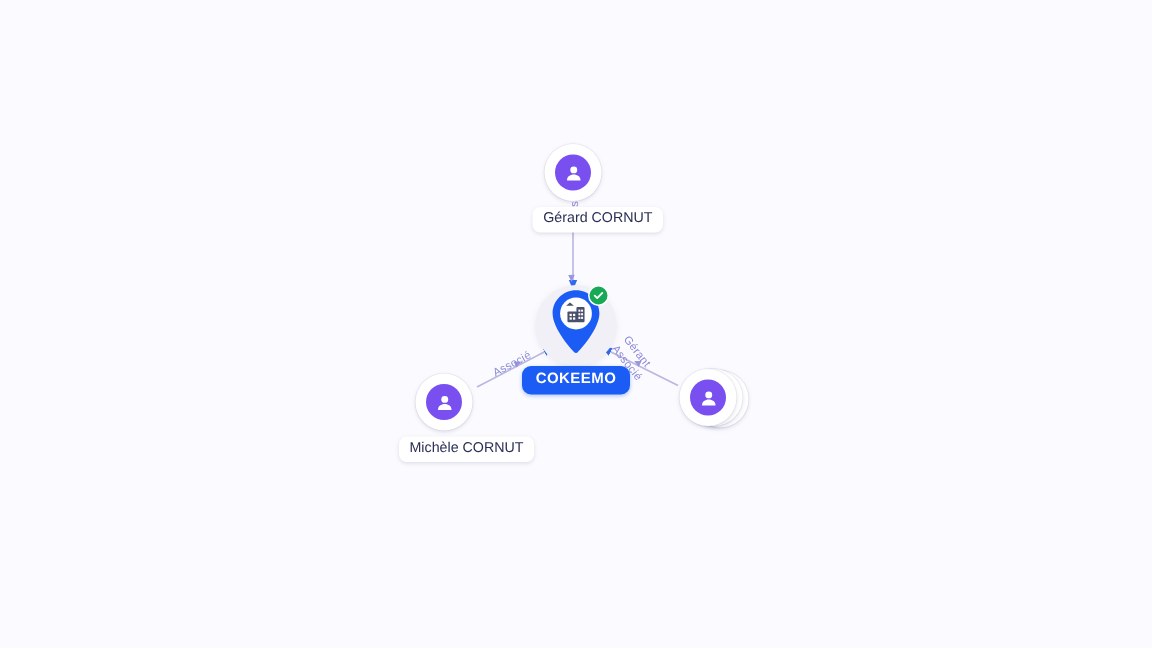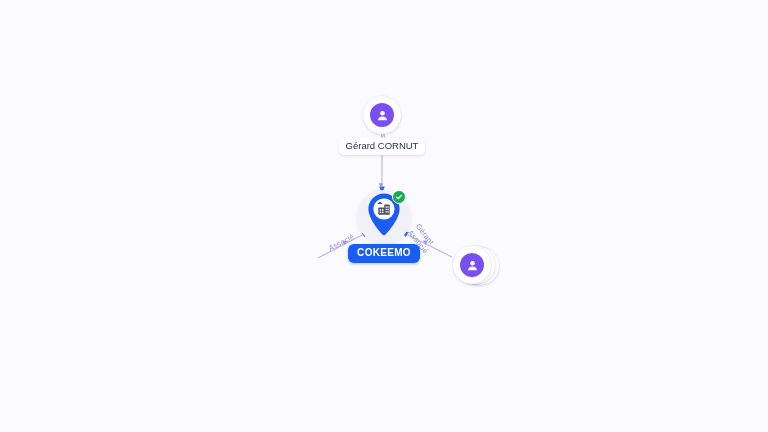--- a/index.html
+++ b/index.html
@@ -25,21 +25,21 @@
     top: 0;
     width: 768px;
     height: 432px;
   }
 
   
   .person-node {
     position: absolute;
     width: 120px;
     margin-left: -60px;
-    text-align: center;
+    text-align: right;
   }
   .avatar-stack {
     position: relative;
     width: 38px;
     height: 38px;
     margin: 0 auto;
   }
   .avatar-disc {
     position: absolute;
     left: 0;
@@ -191,20 +191,33 @@
           <svg width="15" height="15" viewBox="0 0 24 24" aria-hidden="true">
             <circle cx="12" cy="8.4" r="3.7" fill="#ffffff"></circle>
             <path d="M4.8 19.6c0-3.9 3.3-6.2 7.2-6.2s7.2 2.3 7.2 6.2z" fill="#ffffff"></path>
           </svg>
         </div>
       </div>
     </div>
     <div class="name-chip">Gérard CORNUT</div>
   </div>
 
+  <div class="person-node" style="left:296px; top:249px;">
+    <div class="avatar-stack">
+      <div class="avatar-disc front">
+        <div class="avatar-inner">
+          <svg width="15" height="15" viewBox="0 0 24 24" aria-hidden="true">
+            <circle cx="12" cy="8.4" r="3.7" fill="#ffffff"></circle>
+            <path d="M4.8 19.6c0-3.9 3.3-6.2 7.2-6.2s7.2 2.3 7.2 6.2z" fill="#ffffff"></path>
+          </svg>
+        </div>
+      </div>
+    </div>
+    <div class="name-chip">Michèle CORNUT</div>
+  </div>
 
   <div class="person-node" style="left:472px; top:246px;">
     <div class="avatar-stack">
       <div class="avatar-disc ghost2"></div>
       <div class="avatar-disc ghost1"></div>
       <div class="avatar-disc front">
         <div class="avatar-inner">
           <svg width="15" height="15" viewBox="0 0 24 24" aria-hidden="true">
             <circle cx="12" cy="8.4" r="3.7" fill="#ffffff"></circle>
             <path d="M4.8 19.6c0-3.9 3.3-6.2 7.2-6.2s7.2 2.3 7.2 6.2z" fill="#ffffff"></path>

